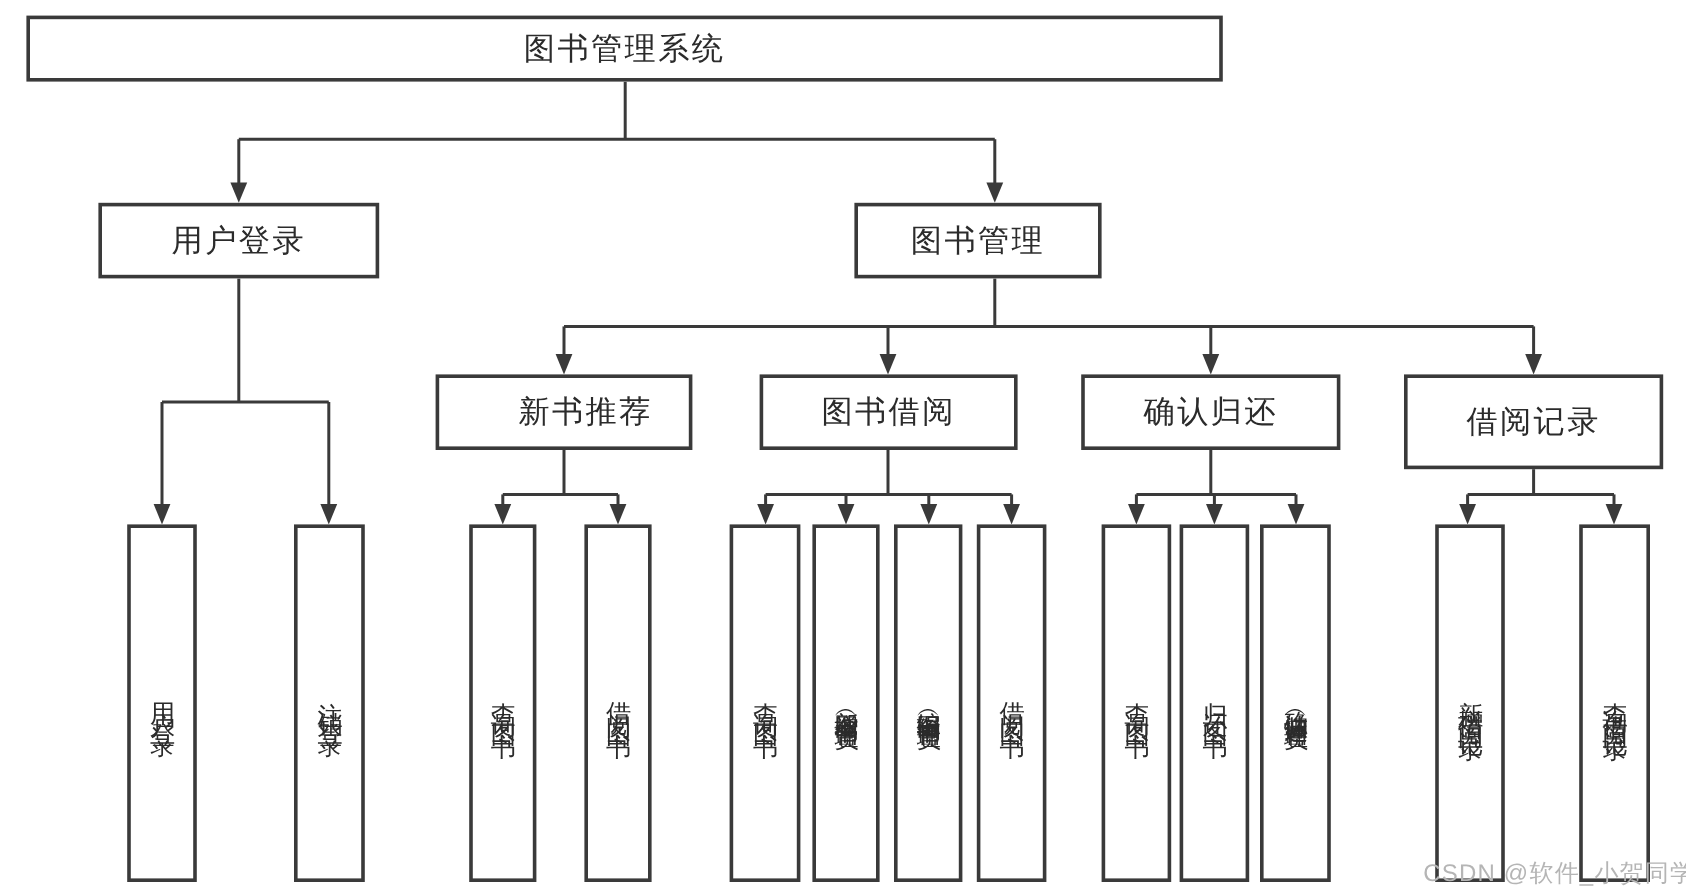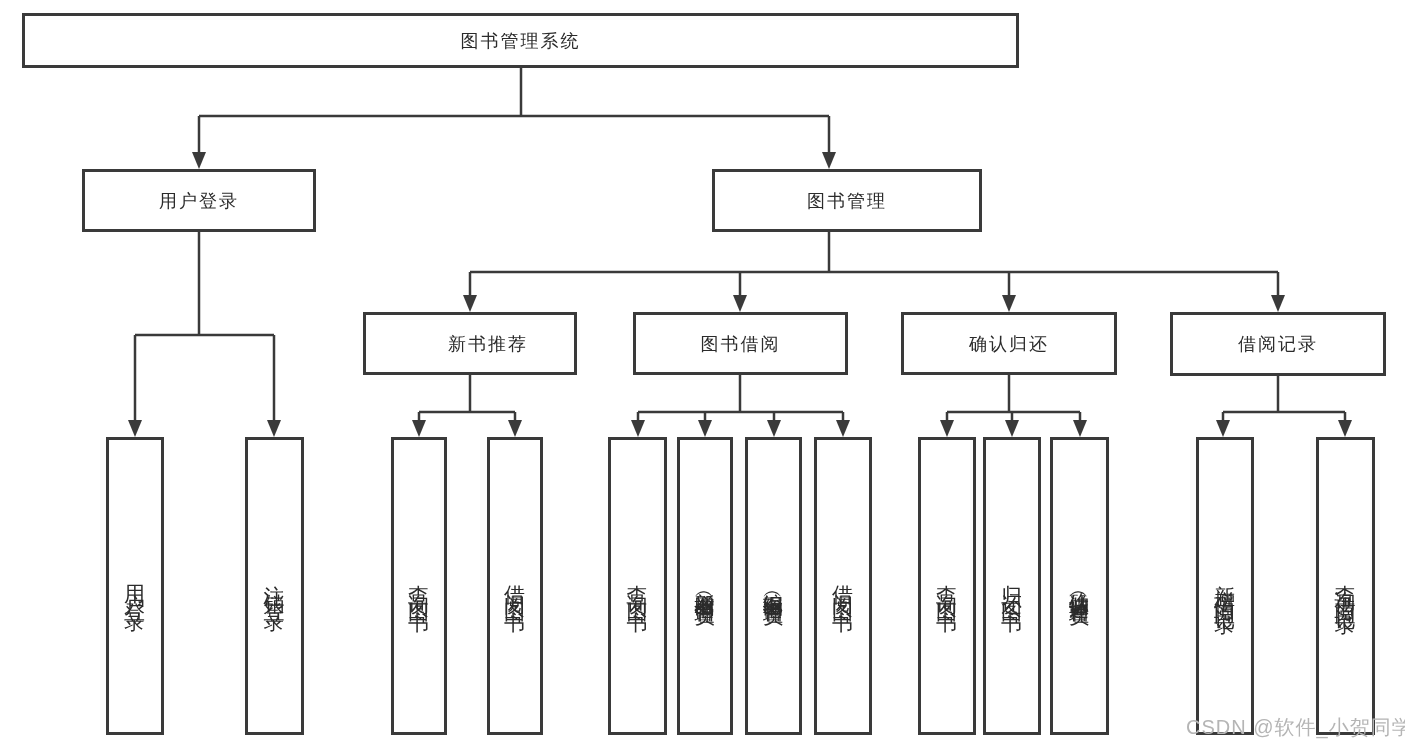--- a/index.html
+++ b/index.html
@@ -16,21 +16,21 @@
     box-sizing:border-box;
     border:3px solid #3a3a3a;
     background:#ffffff;
     display:flex;
     align-items:center;
     justify-content:center;
     color:#2b2b2b;
     z-index:2;
   }
   .node.h span{
-    font-size:18px;
+    font-size:26px;
     letter-spacing:2px;
     white-space:nowrap;
     text-align:center;
   }
   .node.v span{
     writing-mode:vertical-lr;
     text-orientation:mixed;
     font-size:21px;
     line-height:1;
     white-space:nowrap;
@@ -108,34 +108,34 @@
       <polygon points="1345,437 1338,420 1352,420" fill="#3a3a3a"></polygon>
     </svg>
 
   <div class="node h" style="left:22px;top:13px;width:997px;height:55px;">
     <span>图书管理系统</span>
   </div>
 
   <div class="node h" style="left:82px;top:169px;width:234px;height:63px;">
     <span>用户登录</span>
   </div>
-  <div class="node h" style="left:712px;top:169px;width:270px;height:63px;">
+  <div class="node h" style="left:712px;top:169px;width:206px;height:63px;">
     <span>图书管理</span>
   </div>
 
   <div class="node h" style="left:363px;top:312px;width:214px;height:63px;padding-left:36px;">
     <span>新书推荐</span>
   </div>
   <div class="node h" style="left:633px;top:312px;width:215px;height:63px;">
     <span>图书借阅</span>
   </div>
   <div class="node h" style="left:901px;top:312px;width:216px;height:63px;">
     <span>确认归还</span>
   </div>
-  <div class="node h" style="left:1170px;top:312px;width:216px;height:64px;align-items:center;">
+  <div class="node h" style="left:1170px;top:312px;width:216px;height:79px;align-items:center;">
     <span>借阅记录</span>
   </div>
 
   <div class="node v sp8" style="left:106px;top:437px;width:58px;height:298px;">
     <span>用户登录</span>
   </div>
   <div class="node v sp8" style="left:245px;top:437px;width:59px;height:298px;">
     <span>注销登录</span>
   </div>
 

